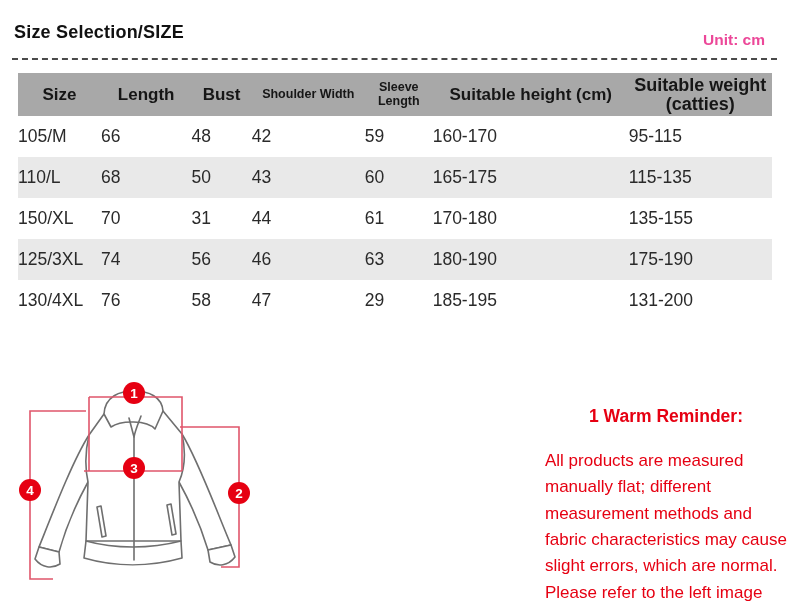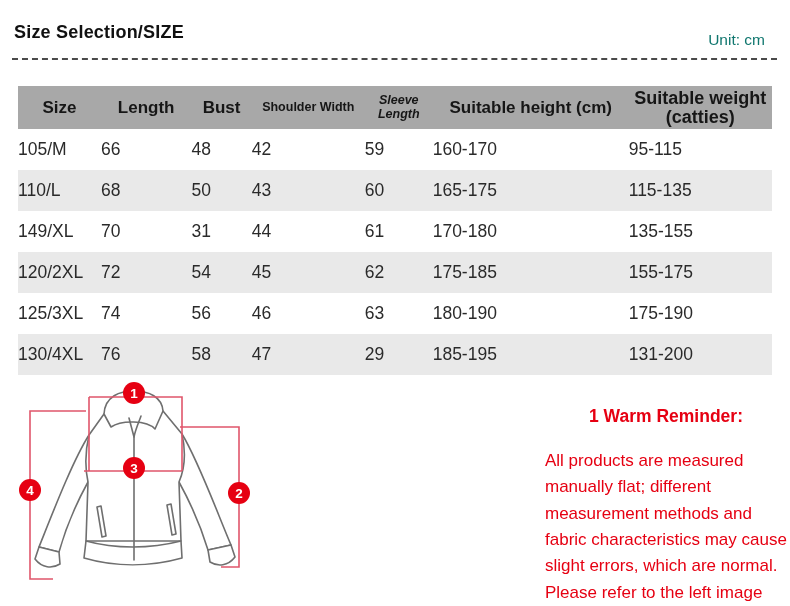--- a/index.html
+++ b/index.html
@@ -8,39 +8,39 @@
   .page {
     position:relative; width:790px; height:606px; background:#fff; overflow:hidden;
   }
   
   .page-title {
     position:absolute; left:14px; top:22px;
     font-size:18px; font-weight:bold; color:#111; letter-spacing:0.2px;
   }
   .unit-label {
     position:absolute; right:25px; top:31px;
-    font-size:15.5px; font-weight:normal; color:#0f766e;
+    font-size:15.5px; font-weight:bold; color:#ec4899;
   }
   .dashed-divider {
     position:absolute; left:12px; right:13px; top:58px;
     border-top:2px dashed #4a4a4a; height:0;
   }
   
-  .size-table-wrap { position:absolute; left:18px; top:86px; width:754px; }
+  .size-table-wrap { position:absolute; left:18px; top:73px; width:754px; }
   table.size-table { width:100%; border-collapse:collapse; table-layout:fixed; }
   table.size-table th {
     background:#a8a8a8; color:#161616; font-weight:bold;
     height:43px; vertical-align:middle; text-align:center;
     font-size:17px; line-height:1.05; padding:0 2px;
   }
   table.size-table th:nth-child(1){ width:11%; }
   table.size-table th:nth-child(2){ width:12%; }
   table.size-table th:nth-child(3){ width:8%;  }
   table.size-table th:nth-child(4){ width:15%; font-size:12.5px; }
-  table.size-table th:nth-child(5){ width:9%;  font-size:12.5px;font-style:italic; }
+  table.size-table th:nth-child(5){ width:9%;  font-size:12.5px; }
   table.size-table th:nth-child(6){ width:26%; }
   table.size-table th:nth-child(7){ width:19%; font-size:18px; }
   table.size-table td {
     height:41px; vertical-align:middle;
     font-size:17.5px; color:#2a2a2a; font-weight:400;
   }
   table.size-table tbody tr:nth-child(even){ background:#e9e9e9; }
   table.size-table tbody tr:nth-child(odd){ background:#ffffff; }
   
   .jacket-diagram { position:absolute; left:0px; top:380px; width:270px; height:226px; }
@@ -90,36 +90,27 @@
           <tr>
             <td>110/L</td>
             <td>68</td>
             <td>50</td>
             <td>43</td>
             <td>60</td>
             <td>165-175</td>
             <td>115-135</td>
           </tr>
           <tr>
-            <td>149/XL</td>
+            <td>150/XL</td>
             <td>70</td>
             <td>31</td>
             <td>44</td>
             <td>61</td>
             <td>170-180</td>
             <td>135-155</td>
-          </tr>
-          <tr>
-            <td>120/2XL</td>
-            <td>72</td>
-            <td>54</td>
-            <td>45</td>
-            <td>62</td>
-            <td>175-185</td>
-            <td>155-175</td>
           </tr>
           <tr>
             <td>125/3XL</td>
             <td>74</td>
             <td>56</td>
             <td>46</td>
             <td>63</td>
             <td>180-190</td>
             <td>175-190</td>
           </tr>

